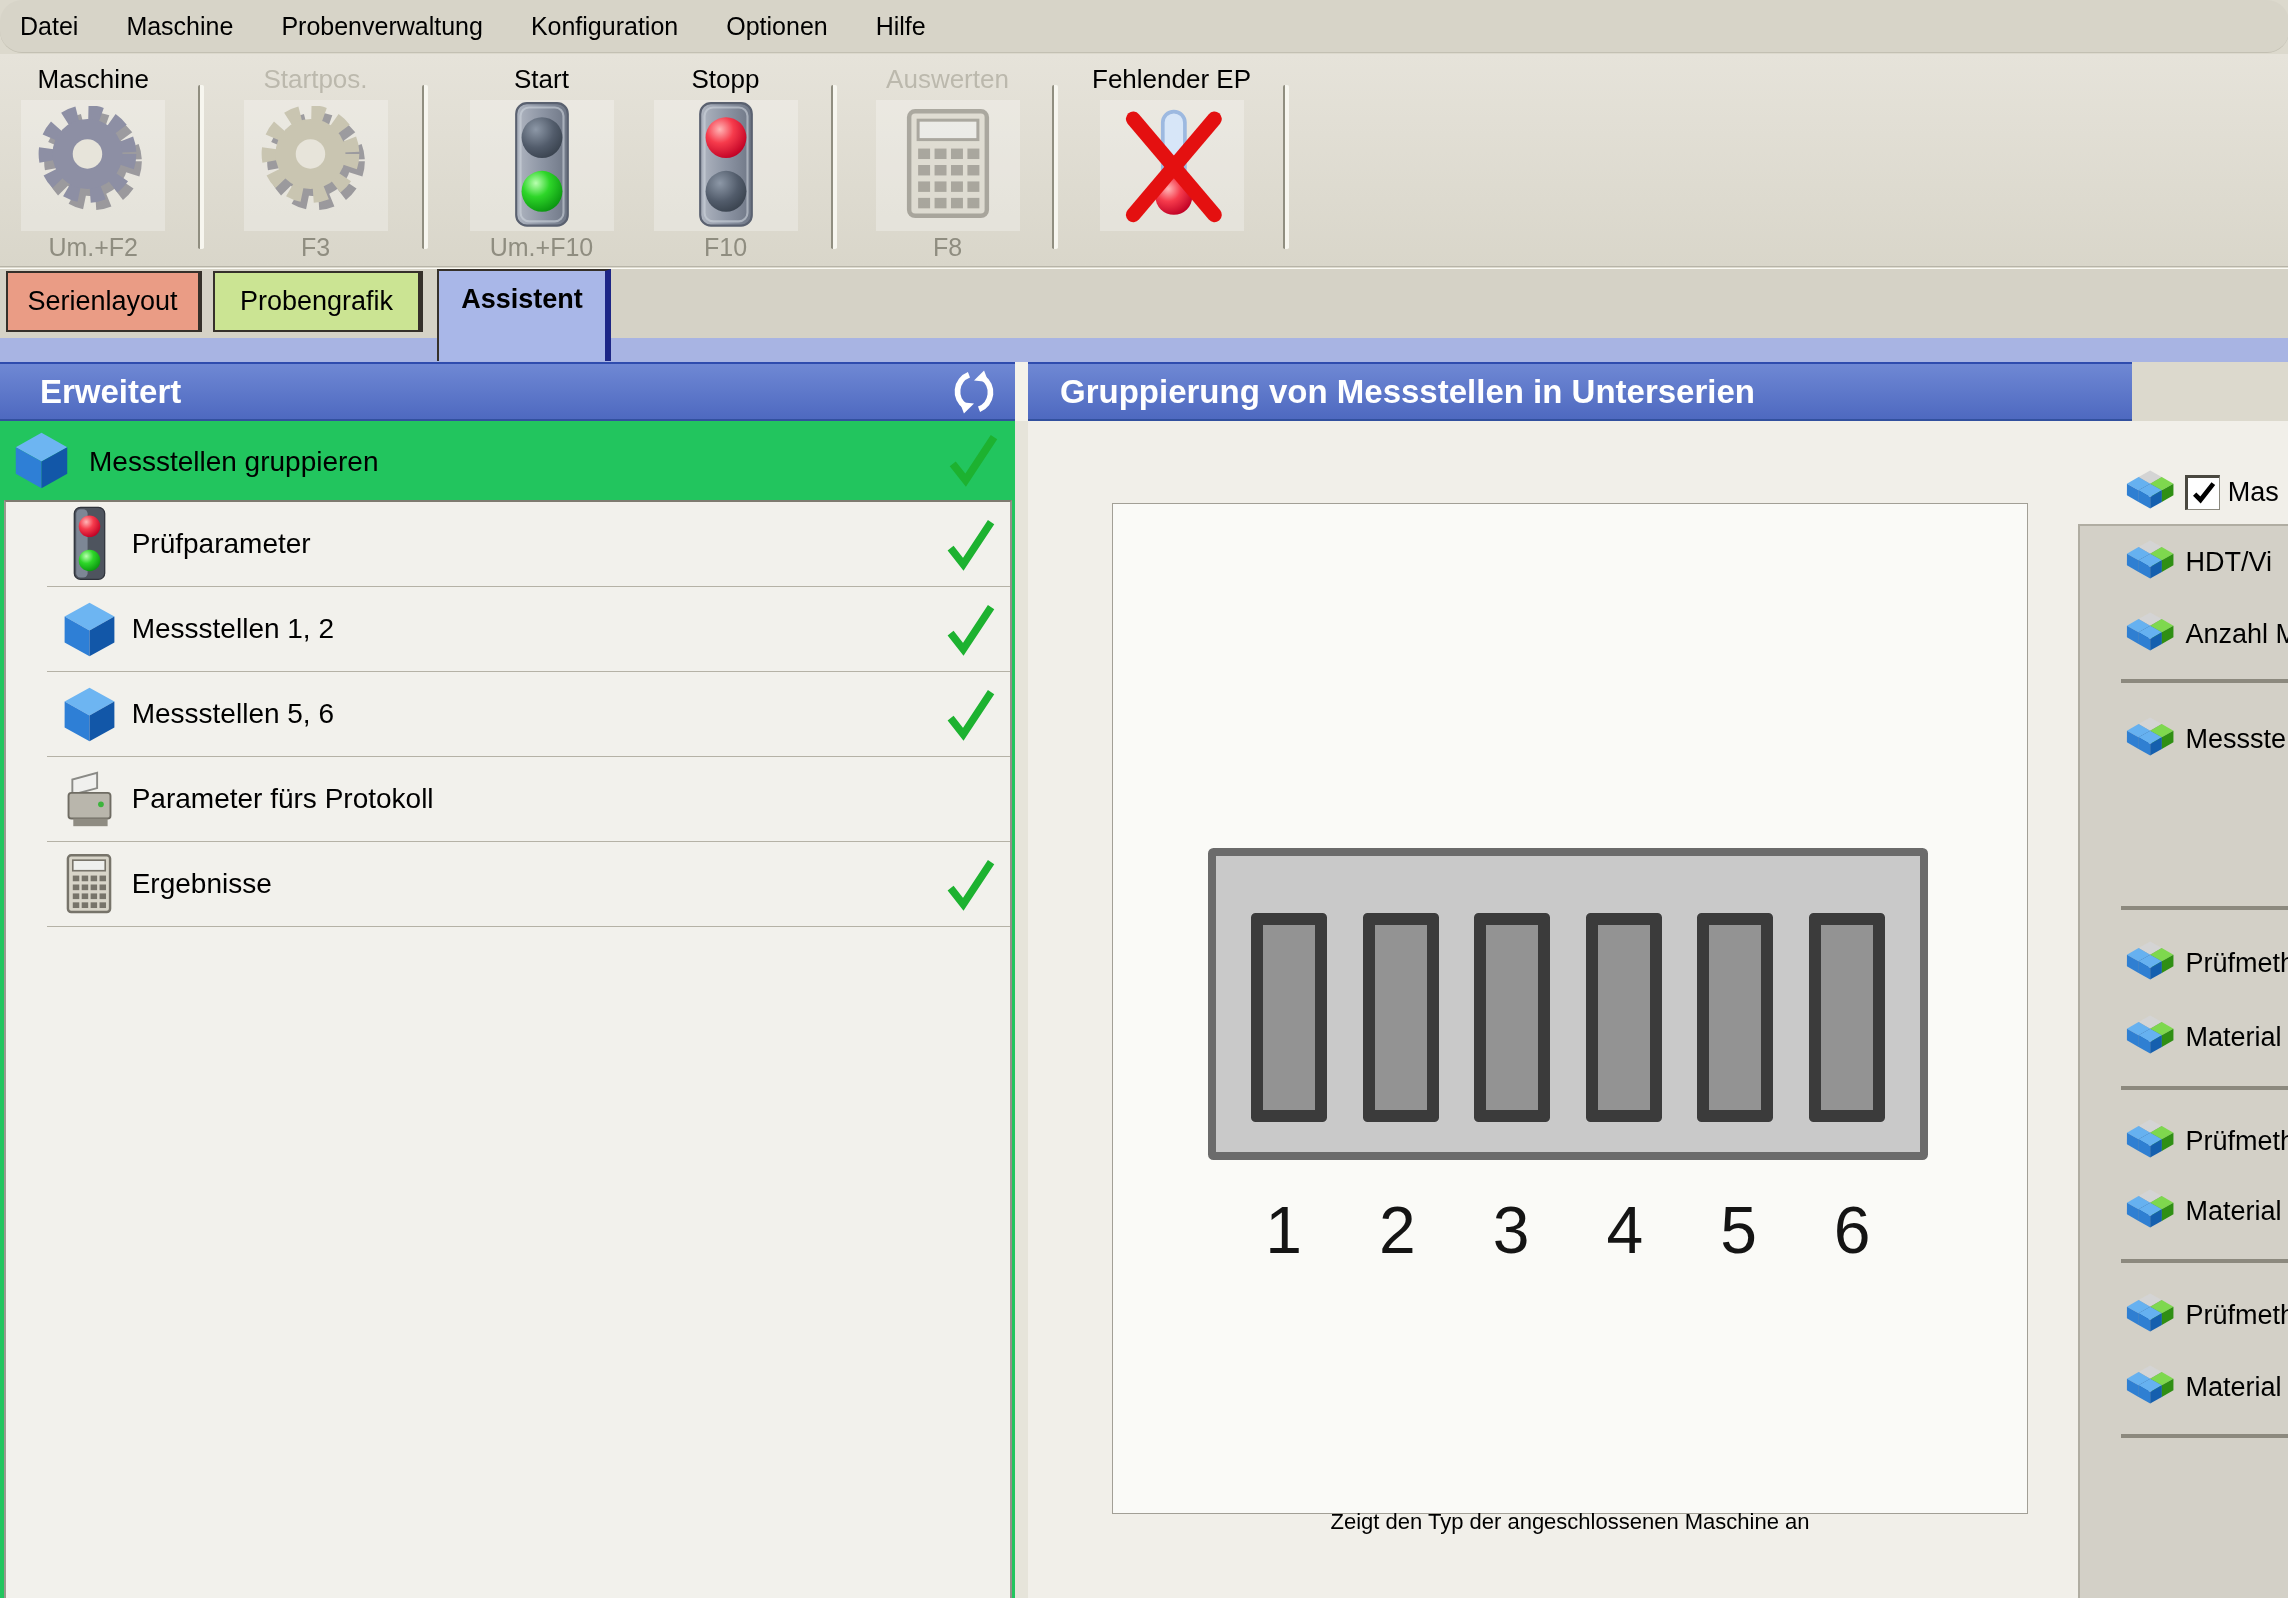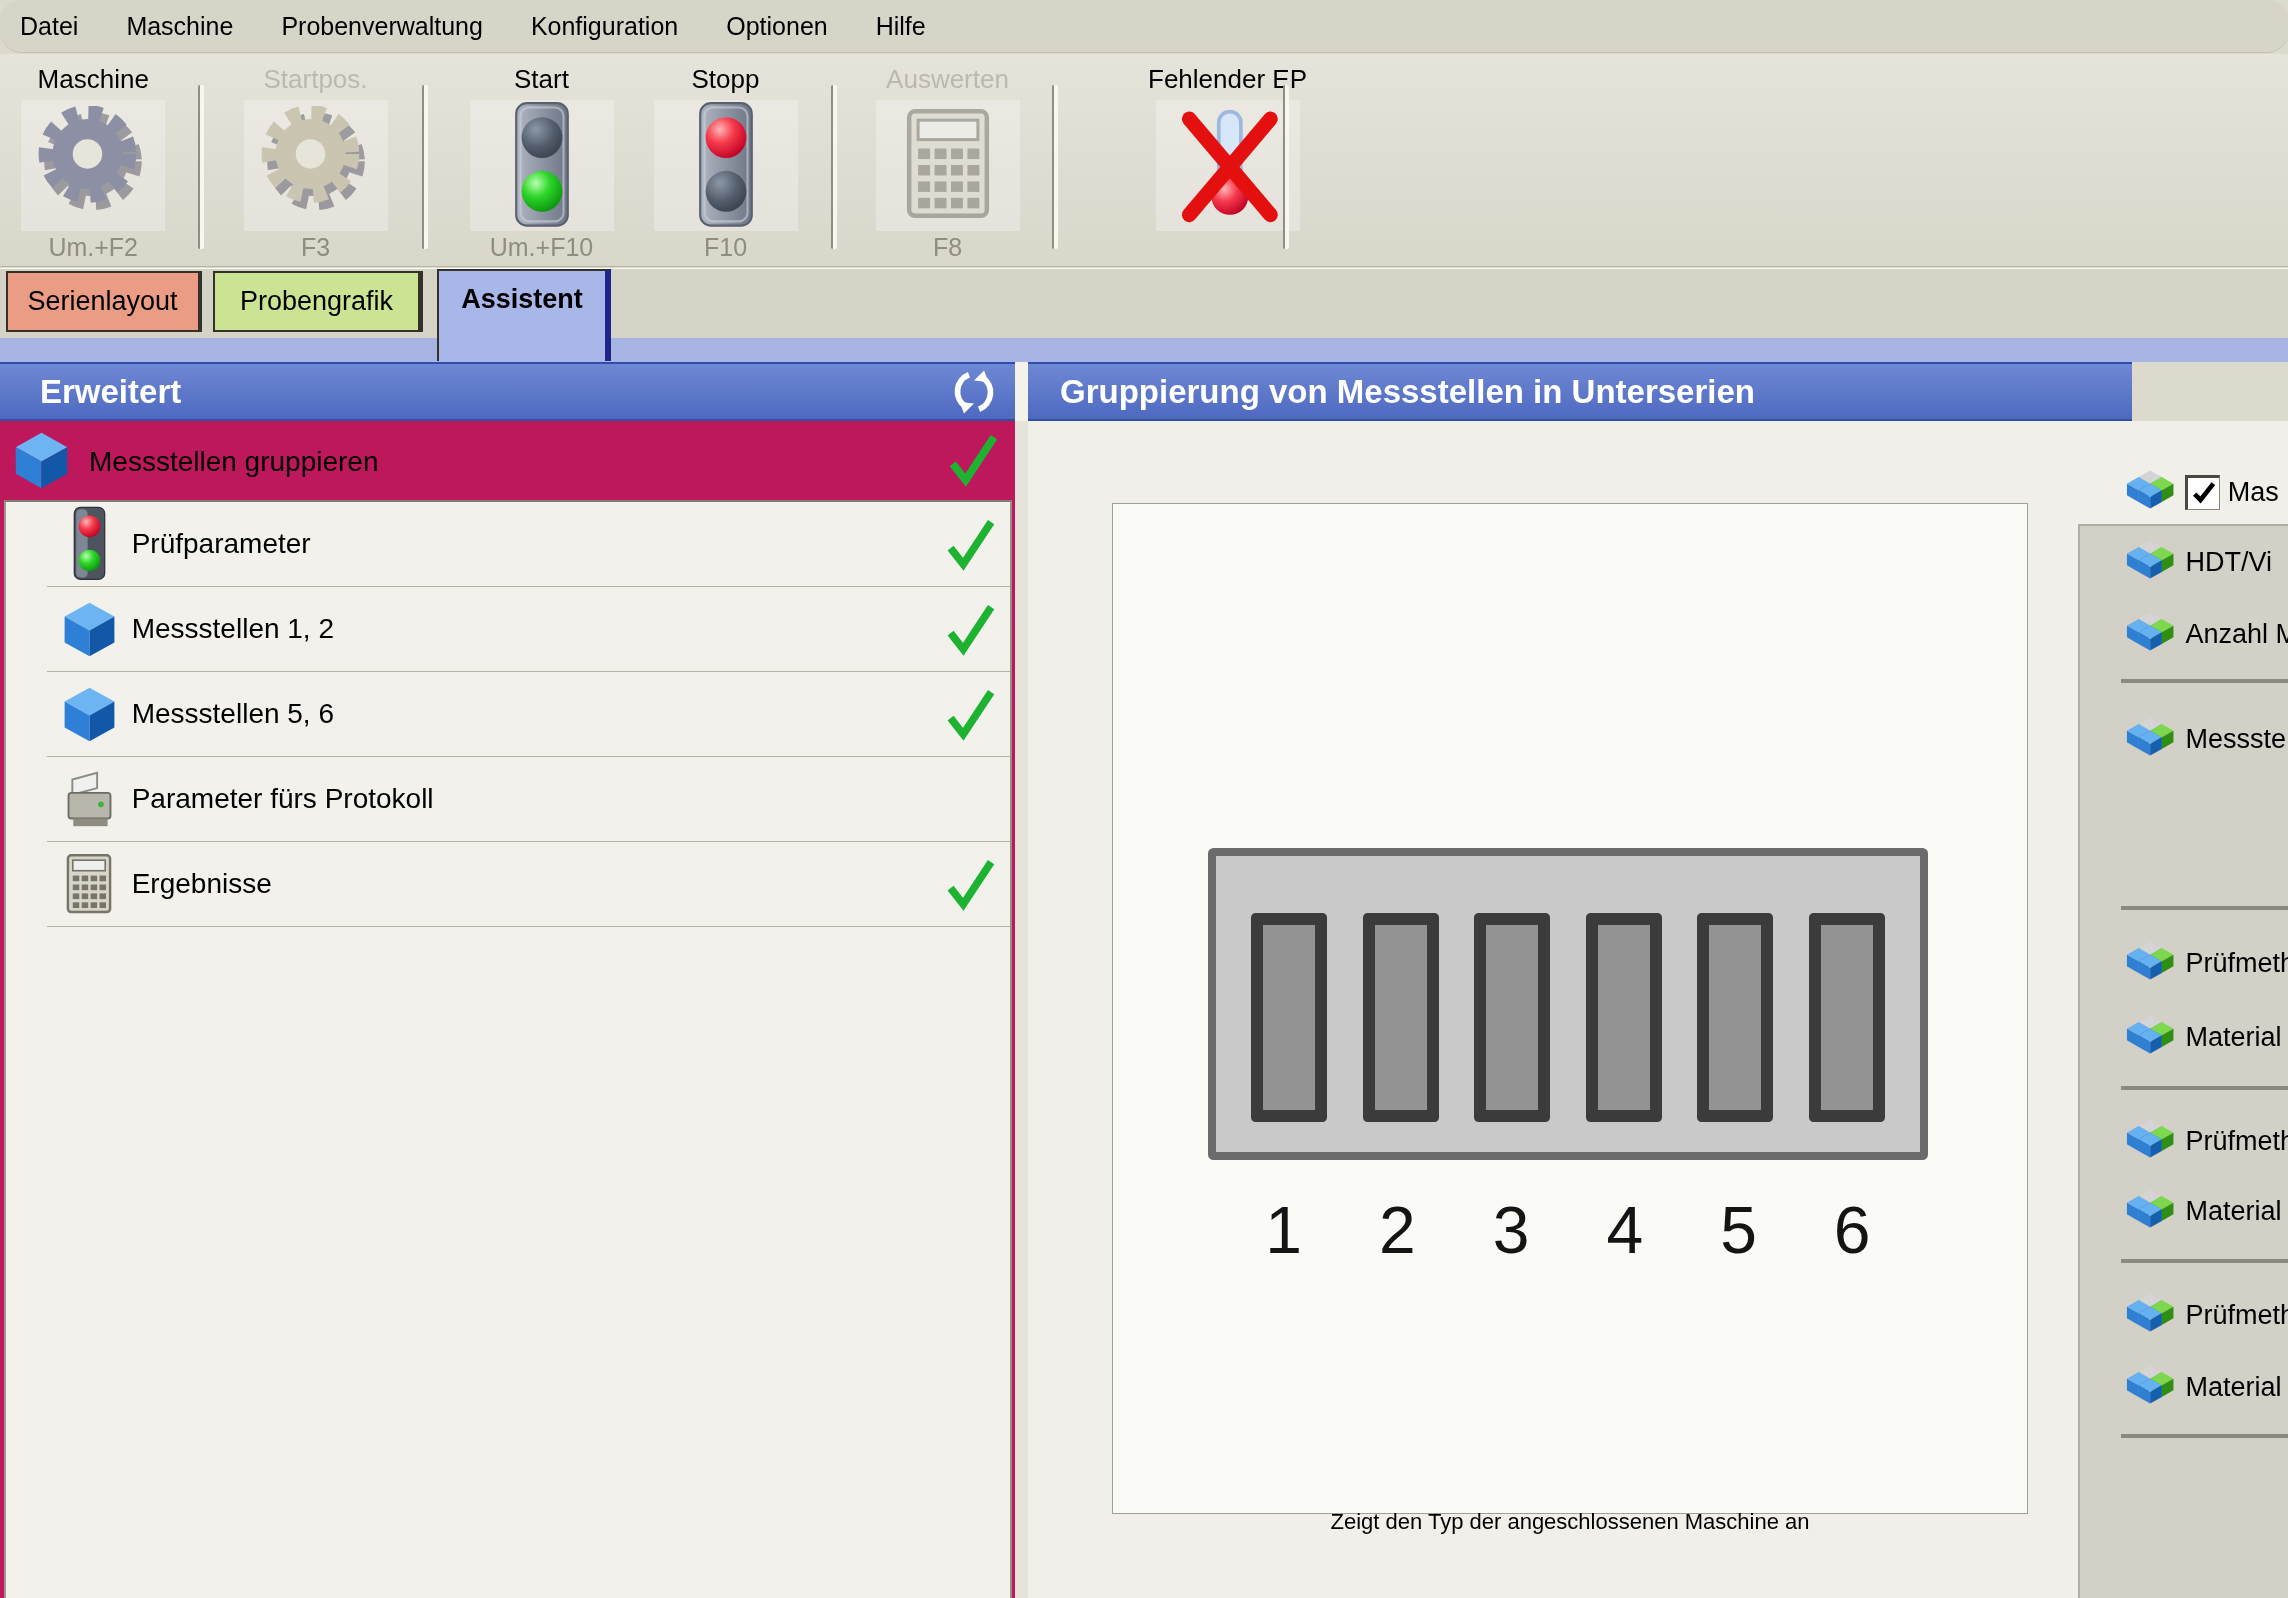--- a/index.html
+++ b/index.html
@@ -39,21 +39,21 @@
   
   .hdr{position:absolute;top:362px;height:59px;background:linear-gradient(#6f88d4,#4e69c0);
        border-top:2.8px solid #2f4cae;border-bottom:2.8px solid #32509e;color:#fff;font-size:33px;
        font-weight:bold;display:flex;align-items:center;box-sizing:border-box;}
   .hdr-left{left:0;width:1015px;padding-left:40px;}
   .hdr-right{left:1028px;width:1104px;padding-left:32px;}
   .hdrgap{position:absolute;left:1015px;top:362px;width:13px;height:59px;background:#f4f2ea;}
   .refresh{position:absolute;right:18.5px;top:4.6px;width:46px;height:46px;}
 
   
-  .leftpanel{position:absolute;left:0;top:421px;width:1015px;height:1178px;background:#be185d;text-align:center;}
+  .leftpanel{position:absolute;left:0;top:421px;width:1015px;height:1178px;background:#22c55e;text-align:center;}
   .vgap{position:absolute;left:1015px;top:421px;width:13px;height:1178px;background:#e6e4da;}
   .firstrow{position:absolute;left:0;top:3.7px;width:1015px;height:74px;}
   .firstrow .cube{position:absolute;left:11px;top:5.5px;width:61px;height:61px;}
   .firstrow .lbl{position:absolute;left:89px;top:0;height:74px;line-height:74px;font-size:28px;}
   .firstrow .chk{position:absolute;right:14.8px;top:7.4px;width:55px;height:55px;}
   .listbox{position:absolute;left:3.7px;top:79px;width:1008px;height:1098px;background:#f2f1ec;
            border-top:2.8px solid #7e7b70;border-left:2.8px solid #9b988d;border-right:2.8px solid #94918a;
            box-sizing:border-box;padding-left:41px;}
   .lrow{position:relative;height:85px;border-bottom:1.8px solid #b5b2a6;display:flex;align-items:center;box-sizing:border-box;}
   .lrow .icw{width:85px;display:flex;align-items:center;justify-content:center;flex:none;}
@@ -292,21 +292,21 @@
       <div class="tlabel dis">Auswerten</div>
       <div class="ticon">
           <svg class="ic dis" width="96" height="114" viewBox="0 0 104 124">
             <use href="#sym-calc"></use>
           </svg>
         </div>
       <div class="tshort">F8</div>
     </div>
     <div class="tsep" style="left:1052px"></div>
 
-    <div class="tbtn" style="left:1126px">
+    <div class="tbtn" style="left:1070px">
       <div class="tlabel">Fehlender EP</div>
       <div class="ticon">
           <svg class="ic" width="118" height="118" viewBox="0 0 128 128">
             <use href="#sym-thermo-x"></use>
           </svg>
         </div>
       <div class="tshort"></div>
     </div>
     <div class="tsep" style="left:1283px"></div>
   </div>

